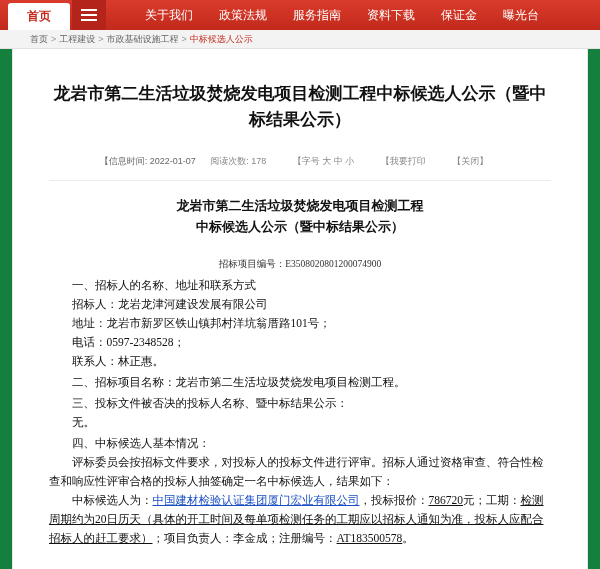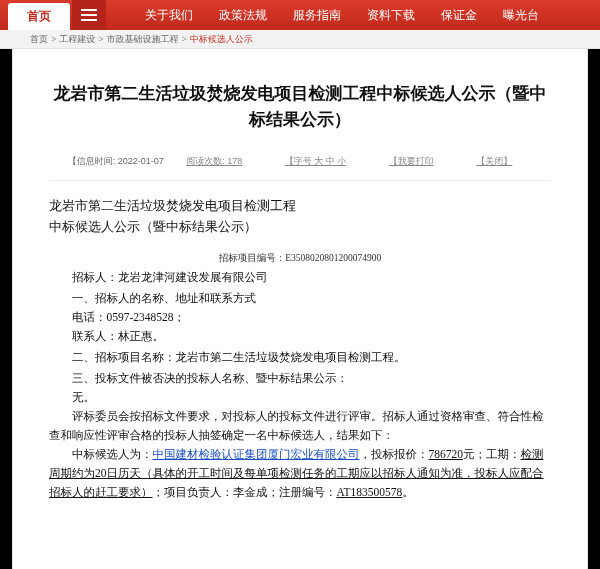--- a/index.html
+++ b/index.html
@@ -43,21 +43,21 @@
     display:flex;align-items:center;padding-left:30px;
     font-size:9px;color:#666;
   }
   .crumbbar span{color:#666;}
   .crumbbar .sep{margin:0 3px;color:#999;}
   .crumbbar .cur{color:#c22a1c;}
   
   .page{
     position:relative;
     padding:0 12px;
-    background:#000000;
+    background:#15803d;
     height:521px;
     box-sizing:border-box;
   }
   .sheet{
     border:1px solid #e6e6e6;
     border-top:none;
     height:100%;
     box-sizing:border-box;
     padding:18px 36px 0 36px;
     background:#fff;
@@ -72,36 +72,36 @@
     font-family:"Liberation Serif","DejaVu Serif",serif;
   }
   .meta{
     text-align:center;
     font-size:9px;
     color:#888;
     margin-top:22px;
     padding-bottom:8px;
   }
   .meta .b{color:#666;}
-  .meta .sz{margin:0 20px;text-decoration:underline;}
+  .meta .sz{margin:0 12px;}
   .rule{
     border-top:1px solid #ececec;
     margin:4px 0 14px 0;
   }
   .body{
     font-family:"Liberation Serif","DejaVu Serif",serif;
     font-size:11.5px;
     line-height:19px;
     color:#111;
   }
   .c-title{
-    text-align:left;font-weight:normal;font-size:13px;line-height:21px;
+    text-align:center;font-weight:bold;font-size:13px;line-height:21px;
   }
   .c-sub{
-    text-align:center;font-size:9.5px;color:#333;margin-top:12px;
+    text-align:center;font-size:9.5px;color:#333;margin-top:18px;
   }
   .p{ text-indent:2em; margin:0; }
   .u{ text-decoration:underline; }
   .blue{ color:#1a4fc4; text-decoration:underline; }
   .sect{margin-top:2px;}
 </style>
 </head>
 <body>
 
 <div class="topbar">
@@ -146,28 +146,30 @@
       <span class="sz">【关闭】</span>
     </div>
     <div class="rule"></div>
 
     <div class="body">
       <div class="c-title">龙岩市第二生活垃圾焚烧发电项目检测工程</div>
       <div class="c-title">中标候选人公示（暨中标结果公示）</div>
       <div class="c-sub">招标项目编号：E3508020801200074900</div>
 
 
+      <p class="p sect">一、招标人的名称、地址和联系方式</p>
       <p class="p">招标人：龙岩龙津河建设发展有限公司</p>
-      <p class="p sect">一、招标人的名称、地址和联系方式</p>
+      <p class="p">地址：龙岩市新罗区铁山镇邦村洋坑翁厝路101号；</p>
       <p class="p">电话：0597-2348528；</p>
       <p class="p">联系人：林正惠。</p>
 
       <p class="p sect">二、招标项目名称：龙岩市第二生活垃圾焚烧发电项目检测工程。</p>
       <p class="p sect">三、投标文件被否决的投标人名称、暨中标结果公示：</p>
       <p class="p">无。</p>
 
+      <p class="p sect">四、中标候选人基本情况：</p>
       <p class="p">评标委员会按招标文件要求，对投标人的投标文件进行评审。招标人通过资格审查、符合性检查和响应性评审合格的投标人抽签确定一名中标候选人，结果如下：</p>
       <p class="p"><span>中标候选人为：</span><span class="blue">中国建材检验认证集团厦门宏业有限公司</span><span>，投标报价：</span><span class="u">786720</span><span>元；工期：</span><span class="u">检测周期约为20日历天（具体的开工时间及每单项检测任务的工期应以招标人通知为准，投标人应配合招标人的赶工要求）</span><span>；项目负责人：李金成；注册编号：</span><span class="u">AT183500578</span><span>。</span></p>
 
     </div>
 
   </div>
 </div>
 
 </body></html>

